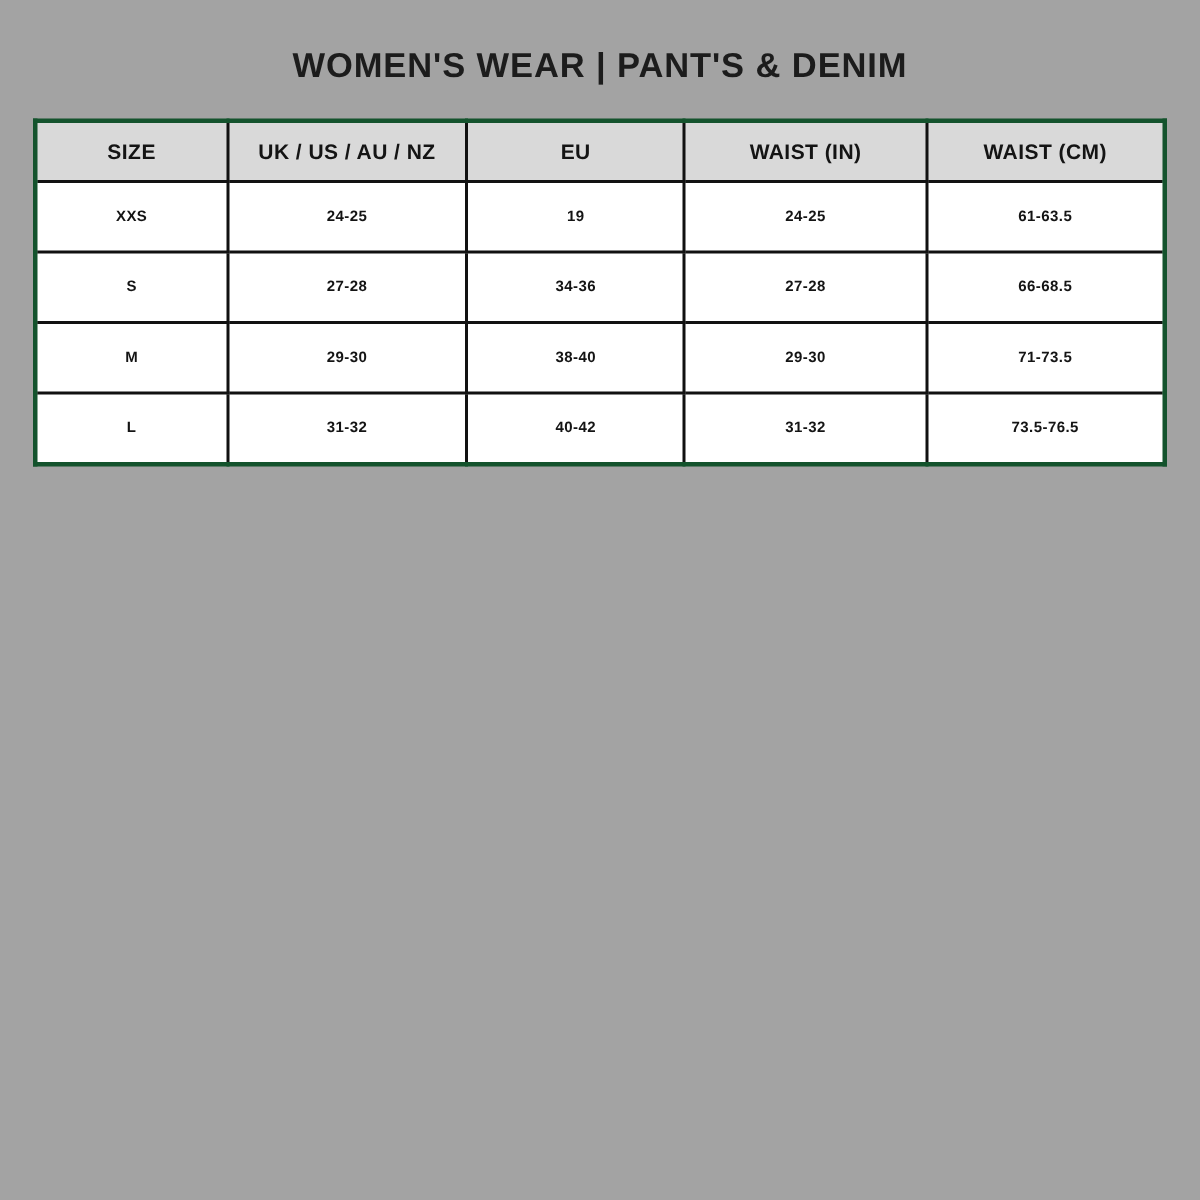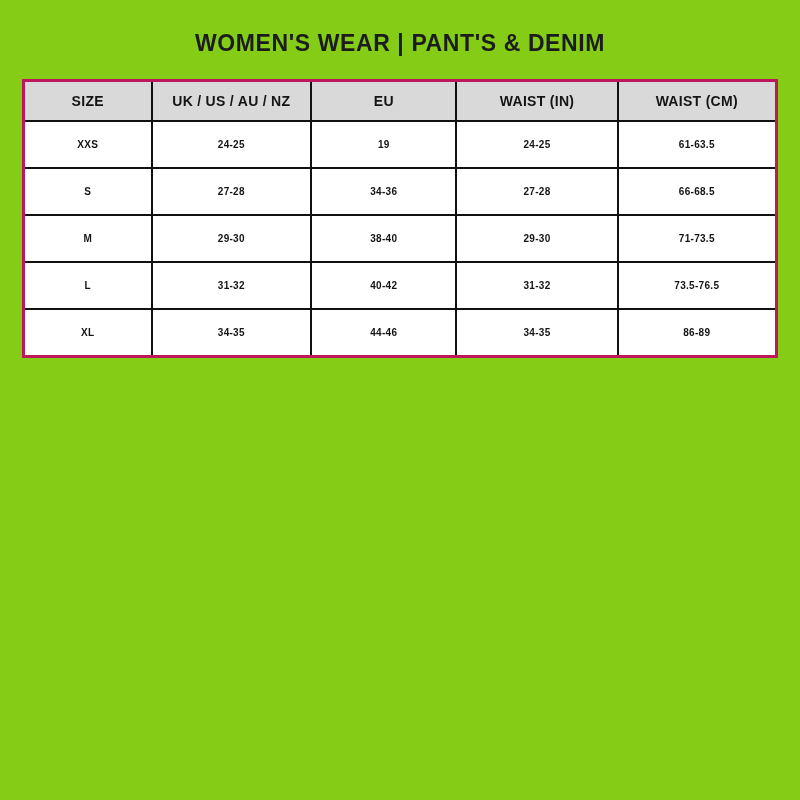--- a/index.html
+++ b/index.html
@@ -8,38 +8,38 @@
       background: #ffffff;
       width: 800px;
       height: 800px;
       font-family: "Liberation Sans", sans-serif;
       color: #1b1b1b;
     }
     .page {
       width: 800px;
       height: 800px;
       box-sizing: border-box;
-      background: #84cc16;
+      background: #a3a3a3;
     }
     .title {
       margin: 0;
       padding-top: 30px;
       padding-bottom: 22px;
       text-align: center;
       font-size: 23px;
       font-weight: 700;
       letter-spacing: 0.6px;
       color: #1c1c1c;
     }
     table.size-table {
       border-collapse: collapse;
       table-layout: fixed;
       width: 756px;
       margin: 0 auto;
-      border: 3px solid #be185d;
+      border: 3px solid #14532d;
     }
     table.size-table th,
     table.size-table td {
       border: 2px solid #111111;
       text-align: center;
       vertical-align: middle;
       padding: 0;
       color: #141414;
       letter-spacing: 0.3px;
     }
@@ -106,22 +106,15 @@
           <td>29-30</td>
           <td>71-73.5</td>
         </tr>
         <tr>
           <td>L</td>
           <td>31-32</td>
           <td>40-42</td>
           <td>31-32</td>
           <td>73.5-76.5</td>
         </tr>
-        <tr>
-          <td>XL</td>
-          <td>34-35</td>
-          <td>44-46</td>
-          <td>34-35</td>
-          <td>86-89</td>
-        </tr>
       </tbody>
   </table>
 </div>
 
 </body></html>

